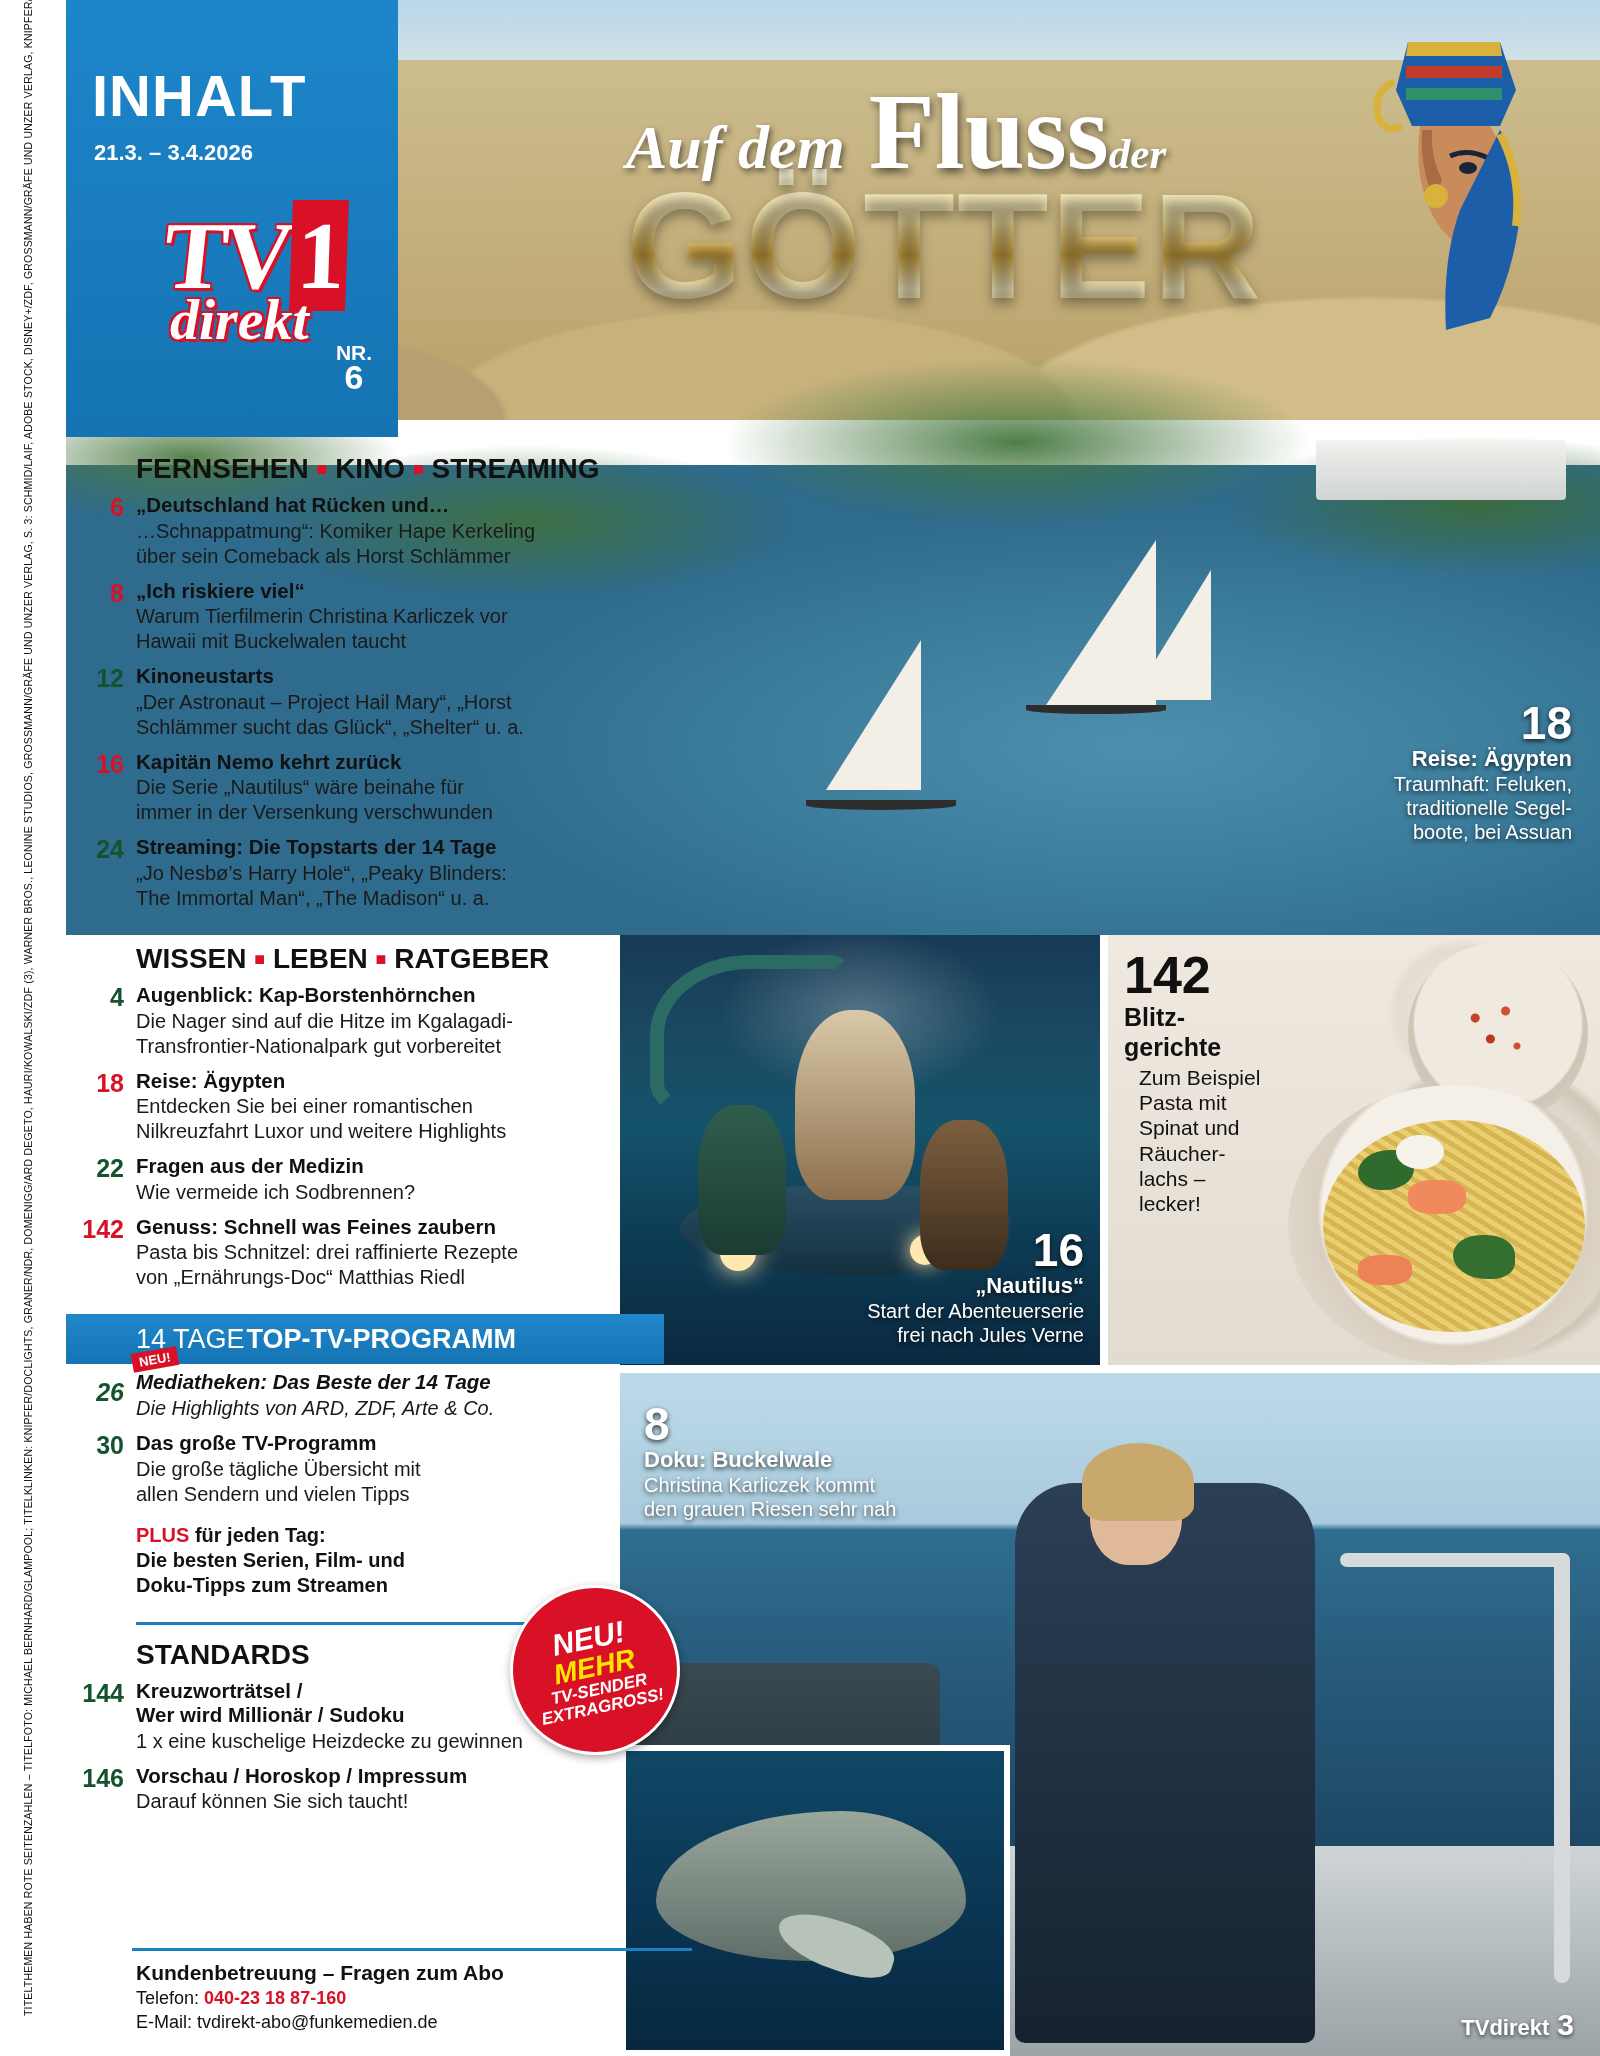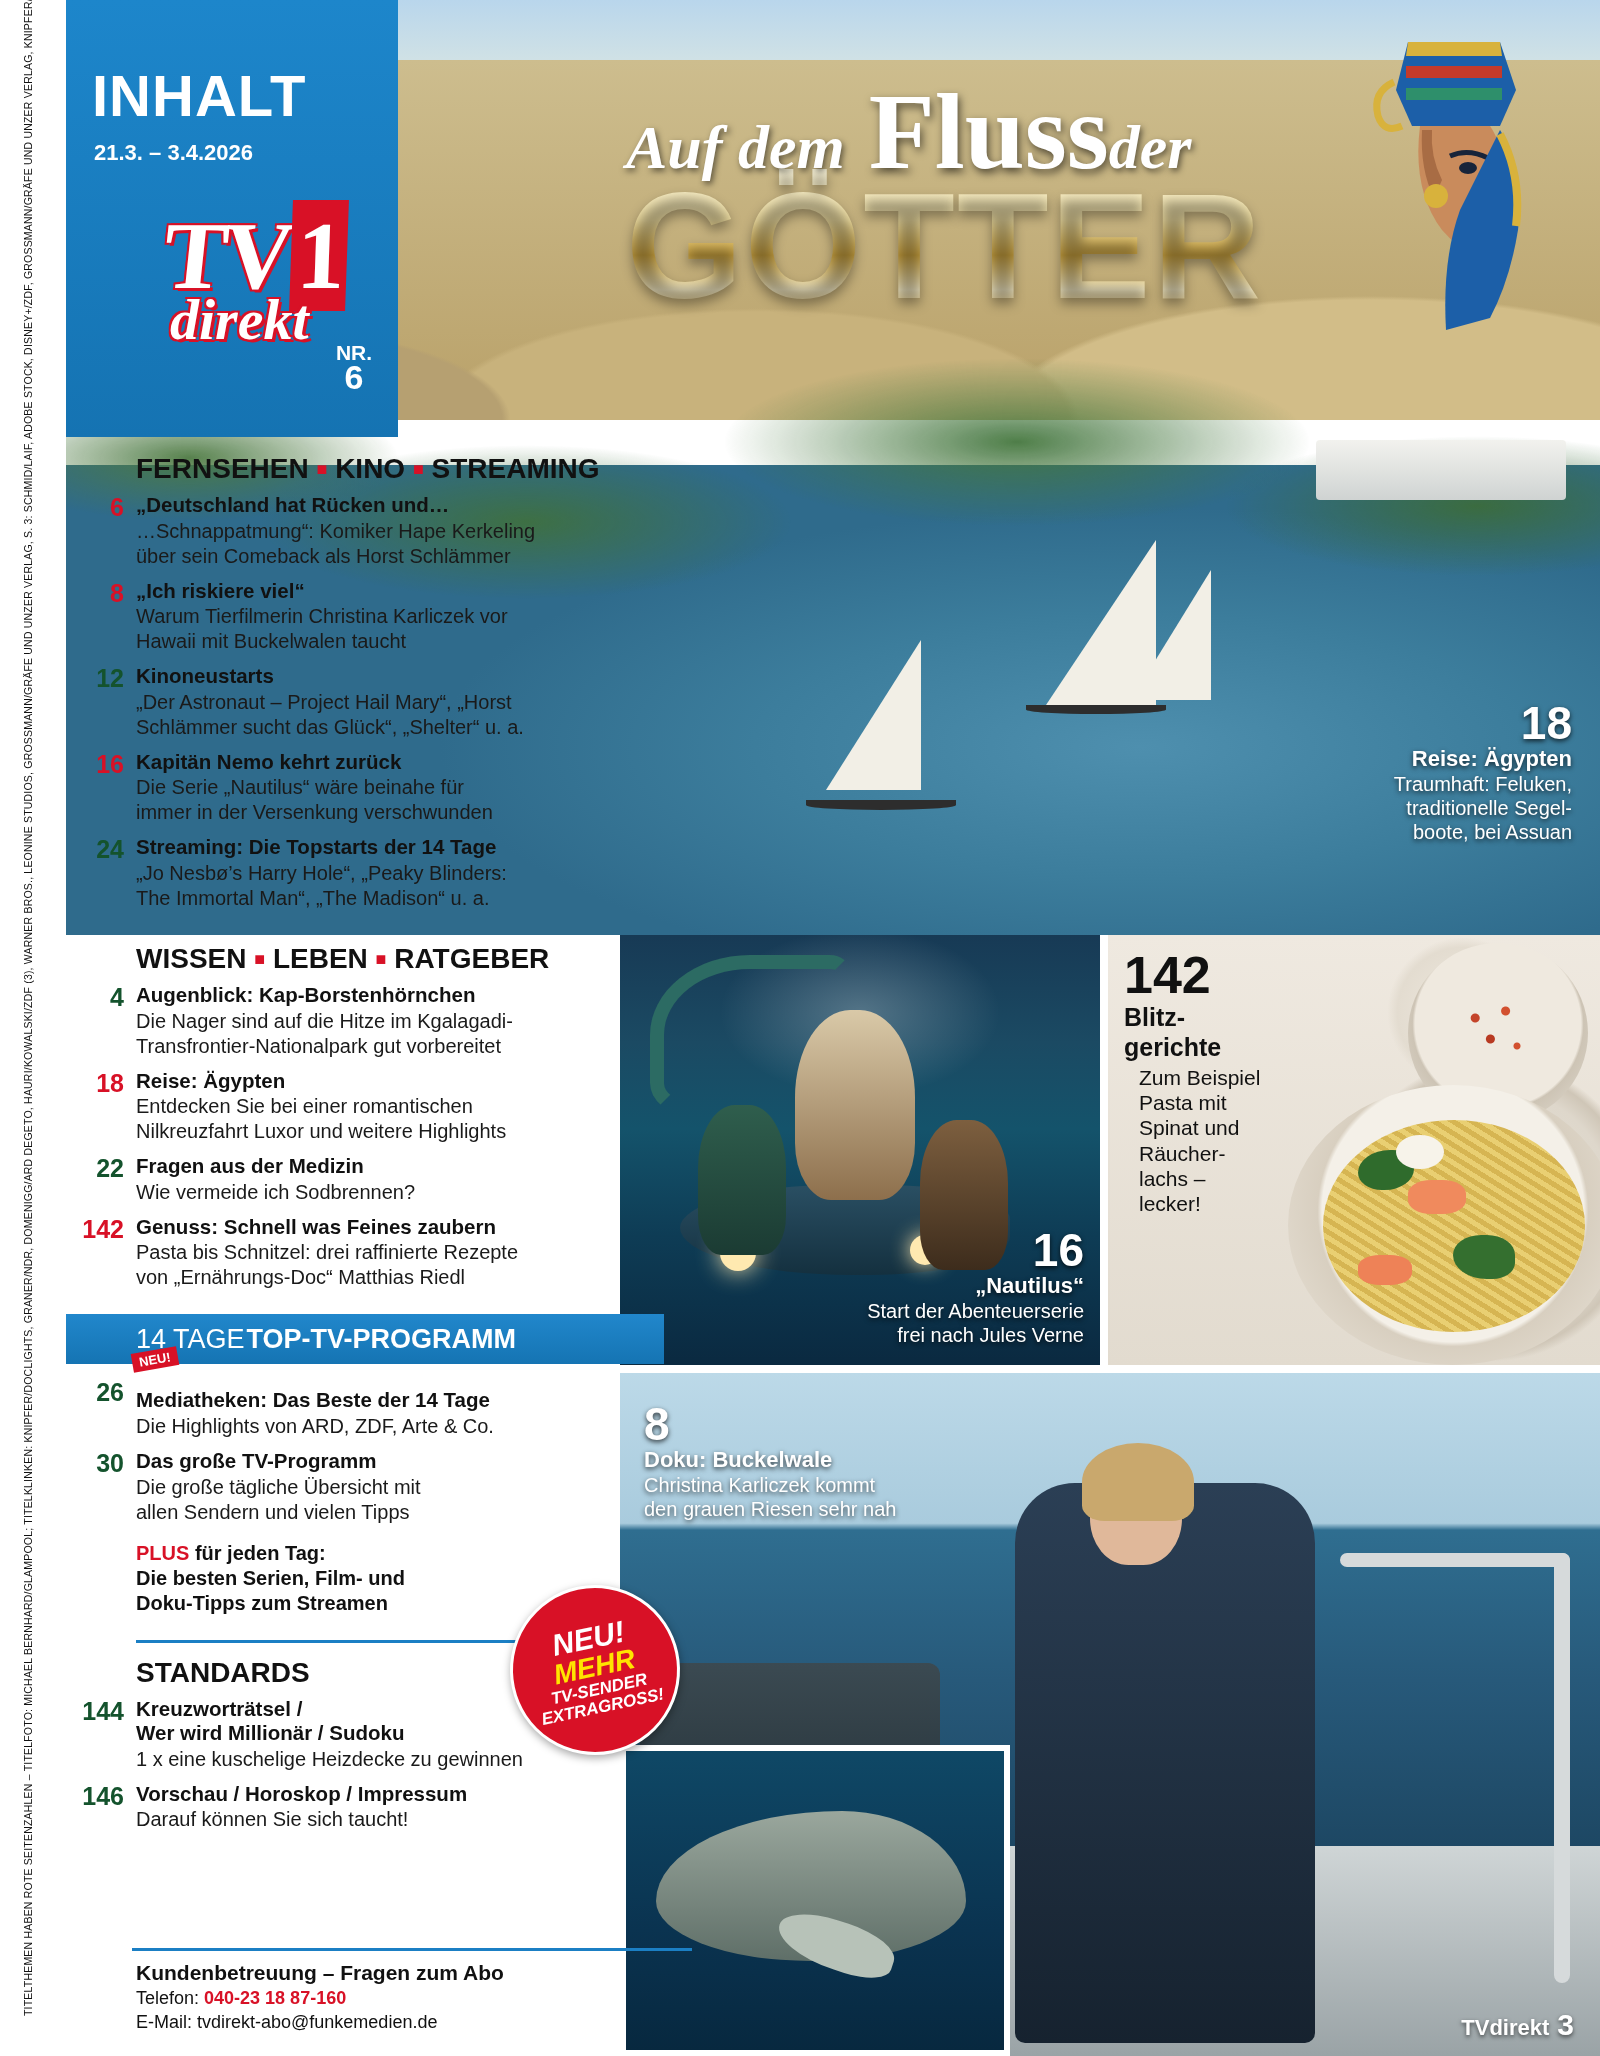--- a/index.html
+++ b/index.html
@@ -139,21 +139,21 @@
     display:inline-block;
   }
   .hl-fluss {
     font-family:"Liberation Serif", serif;
     font-size:108px; color:#ffffff; font-weight:bold;
     text-shadow:2px 4px 8px rgba(0,0,0,.6);
     margin-left:24px;
   }
   .hl-der {
     font-family:"Liberation Serif", serif;
-    font-size:62px; color:#ffffff; font-style:italic; font-weight:bold;
+    font-size:43px; color:#ffffff; font-style:italic; font-weight:bold;
     text-shadow:2px 3px 6px rgba(0,0,0,.55);
   }
   .hl-goetter {
     font-family:"Liberation Sans", sans-serif;
     font-size:150px; font-weight:bold; letter-spacing:2px;
     background:linear-gradient(#fffce8 0%, #f3e1a2 35%, #caa23f 55%, #f7ecc4 75%, #b98e2d 100%);
     -webkit-background-clip:text; background-clip:text; color:transparent;
     text-shadow:0 6px 12px rgba(0,0,0,.35);
     margin-top:-34px; display:block;
   }
@@ -461,21 +461,21 @@
     <div class="d" style="white-space:pre-line">Pasta bis Schnitzel: drei raffinierte Rezepte
 von „Ernährungs-Doc“ Matthias Riedl</div>
   </div>
 
   <div class="prog-banner">
     <span class="thin">14 TAGE</span>
     <span>TOP-TV-PROGRAMM</span>
   </div>
   <div class="neu-badge">NEU!</div>
 
-  <div class="row" style="padding-top:24px;">
+  <div class="row" style="padding-top:6px;font-style:italic;">
     <div class="pg" style="top:14px;">26</div>
     <div class="t">Mediatheken: Das Beste der 14 Tage</div>
     <div class="d" style="white-space:pre-line">Die Highlights von ARD, ZDF, Arte &amp; Co.</div>
   </div>
   <div class="row">
     <div class="pg">30</div>
     <div class="t">Das große TV-Programm</div>
     <div class="d" style="white-space:pre-line">Die große tägliche Übersicht mit
 allen Sendern und vielen Tipps</div>
   </div>

